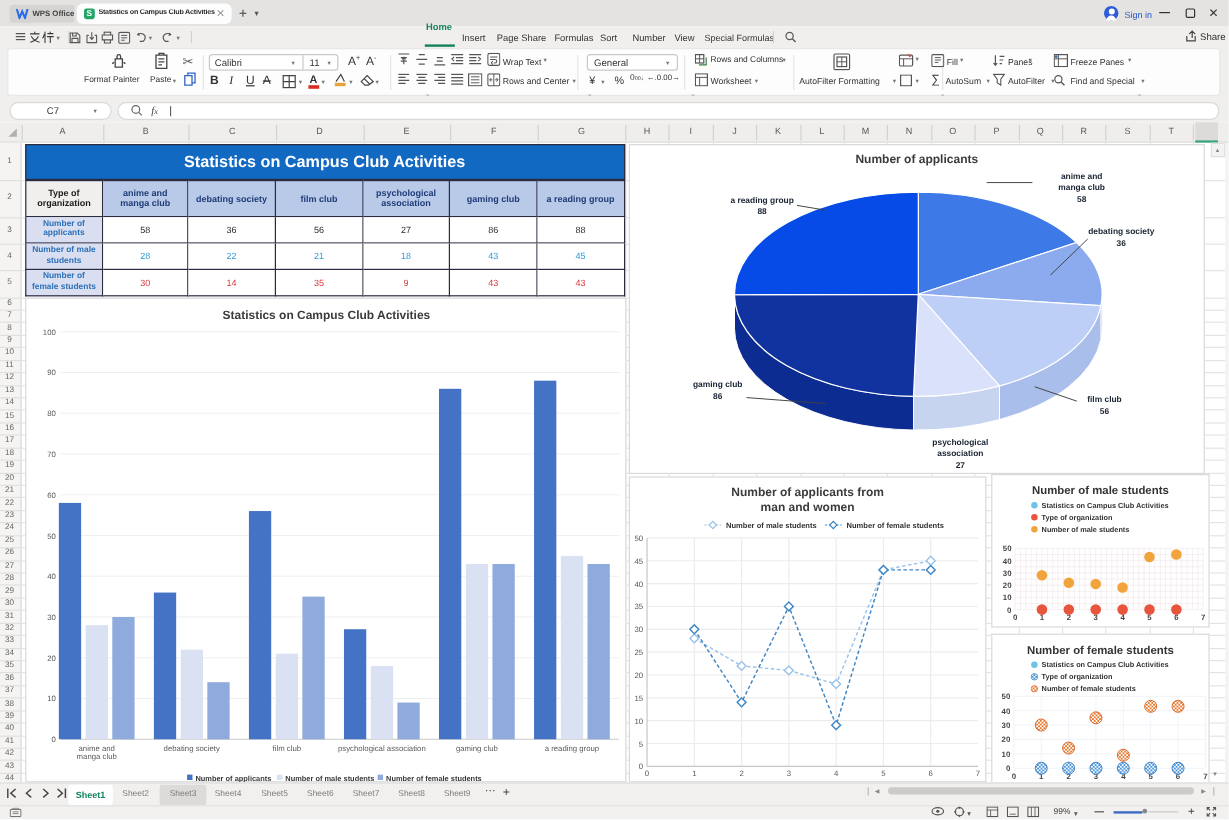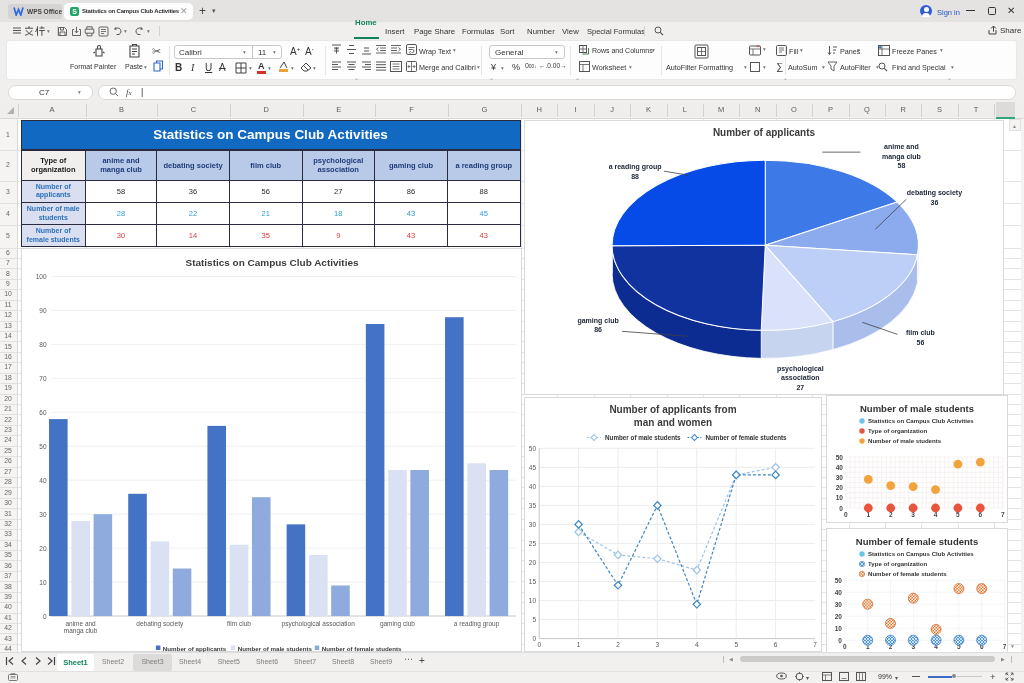--- a/index.html
+++ b/index.html
@@ -226,21 +226,21 @@
       <rect x="0.5" y="0.5" width="11" height="10" stroke="#555" fill="none"></rect>
       <path d="M2.5 3 h7 M2.5 5.5 h7 M2.5 8 h7" stroke="#555" stroke-width="0.8"></path>
     </svg>
   </div>
 <div class="ab" style="left:406px;top:61px;width:11px;height:11px;">
     <svg width="11" height="11">
       <rect x="0.5" y="0.5" width="10" height="10" rx="1" stroke="#555" fill="none"></rect>
       <path d="M5.5 0.5 v10 M2 5.5 h2.5 M9 5.5 h-2.5 M3.3 4 L2 5.5 L3.3 7 M7.7 4 L9 5.5 L7.7 7" stroke="#555" stroke-width="0.8" fill="none"></path>
     </svg>
   </div>
-<div class="ab" style="left:419px;top:63px;font-size:7.2px;color:#333;">Merge and Calibri</div>
+<div class="ab" style="left:419px;top:63px;font-size:7.2px;color:#333;">Rows and Center</div>
 <div class="ab" style="left:477px;top:64px;font-size:5.5px;color:#777;">▾</div>
 <div class="ab" style="left:481px;top:46px;width:1px;height:29px;background:#e5e5e5;"></div>
 
 <div class="ab" style="left:489px;top:44.5px;width:76px;height:14px;background:#fff;border:1px solid #c9c9c9;border-radius:3px;"></div>
 <div class="ab" style="left:495px;top:48px;font-size:8px;color:#333;">General</div>
 <div class="ab" style="left:555px;top:48.5px;font-size:5.5px;color:#777;">▾</div>
 <div class="ab" style="left:491px;top:62px;font-size:9px;color:#333;">¥</div>
 <div class="ab" style="left:501px;top:65px;font-size:5.5px;color:#777;">▾</div>
 <div class="ab" style="left:512px;top:62px;font-size:9px;color:#333;">%</div>
 <div class="ab" style="left:525px;top:62px;font-size:7px;color:#333;">0<span style="font-size:4.5px;">00</span><span style="font-size:5px;">↓</span></div>

